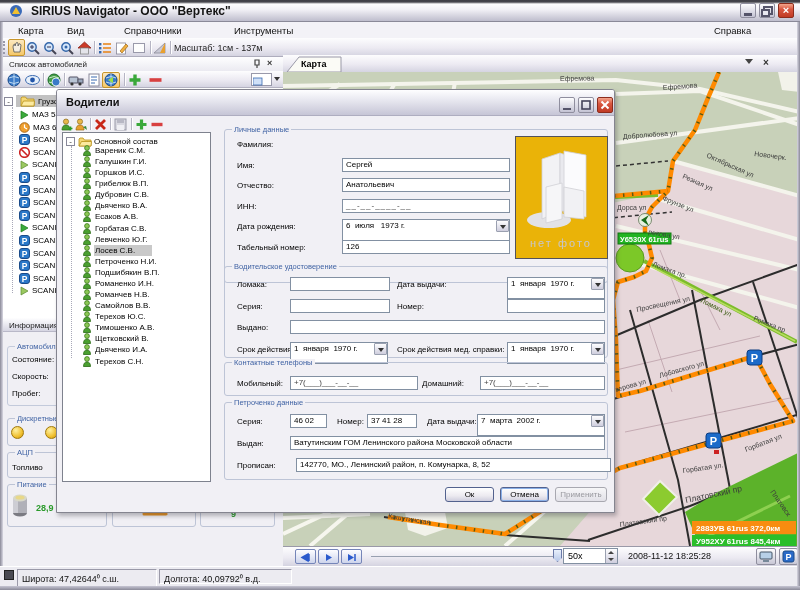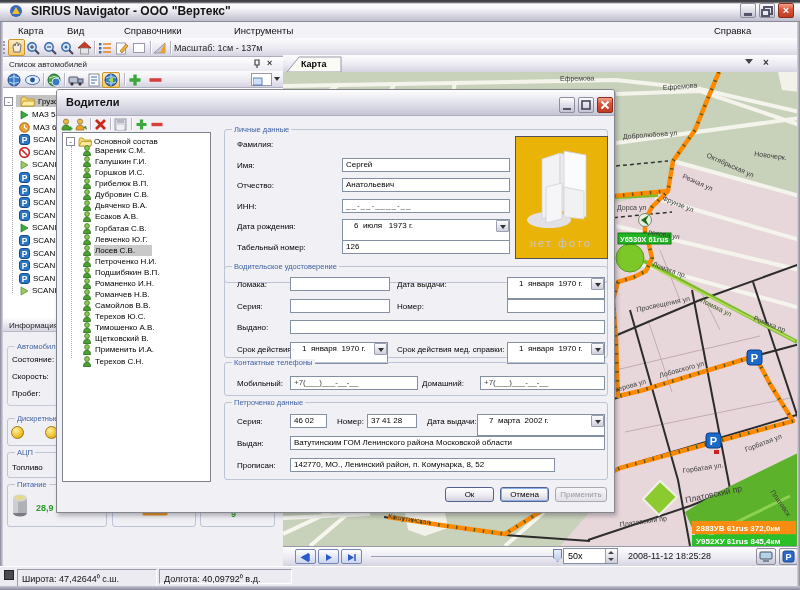--- a/index.html
+++ b/index.html
@@ -4,21 +4,21 @@
 <style>
 *{margin:0;padding:0;box-sizing:border-box}
 html,body{width:800px;height:590px;overflow:hidden}
 body{font-family:"Liberation Sans",sans-serif}
 #s{position:relative;width:800px;height:590px;background:#d2d1dd;overflow:hidden}
 .ab{position:absolute}
 .lb{position:absolute;font-size:8px;line-height:9px;color:#000;white-space:nowrap}
 .inp{position:absolute;background:#fff;border:1px solid #8290a2;font-size:8px;line-height:12px;padding-left:3px;height:14px;white-space:nowrap;overflow:hidden}
 .fs{position:absolute;border:1px solid #bdc4d6;border-radius:3px}
 .fs>b{position:absolute;top:-4px;left:7px;background:#f1f0f5;color:#4063a4;font-size:7.5px;line-height:8px;font-weight:normal;padding:0 2px;white-space:nowrap}
-.dd{position:absolute;background:#fff;border:1px solid #8290a2;height:22px;font-size:8px;line-height:12px;padding-left:11px;white-space:nowrap}
+.dd{position:absolute;background:#fff;border:1px solid #8290a2;height:22px;font-size:8px;line-height:12px;padding-left:3px;white-space:nowrap}
 .db{position:absolute;right:0;top:0;width:13px;height:12px;background:linear-gradient(#fdfdfe,#cfcede);border:1px solid #9aa0b0;border-radius:1px}
 .db i{position:absolute;left:3px;top:4px;border:3px solid transparent;border-top:4px solid #333}
 .ghd{position:absolute;background:linear-gradient(#fefeff,#d6d5e2);border-bottom:1px solid #b9b8c8;font-size:8px;color:#222;padding:3px 0 0 6px}
 .tb{position:absolute;background:linear-gradient(#fdfdfe 0%,#eceaf2 55%,#d5d4e1 100%)}
 .sep{position:absolute;width:1px;background:#b6b5c4;box-shadow:1px 0 0 #fff}
 .btn{position:absolute;width:49px;height:15px;background:linear-gradient(#fff,#eceaf0 60%,#cfcede);border:1px solid #53628e;border-radius:3px;font-size:8px;text-align:center;line-height:13px;color:#000}
 .tr{position:absolute;display:flex;align-items:center;font-size:8px;white-space:nowrap;height:11px;color:#000}
 .tr svg{margin-right:3px;flex:none}
 .wb{position:absolute;width:16px;height:15px;background:linear-gradient(#fdfdfe,#c4c3d4);border:1px solid #8f8e9e;border-radius:2px}
 .vdots{position:absolute;width:1px;border-left:1px dotted #a8a8b8}
@@ -632,21 +632,21 @@
             <circle cx="5" cy="3" r="2.4" fill="#8cc855" stroke="#3a7a1a" stroke-width="0.8"></circle>
             <path d="M1.5 10.5 Q1.5 6 5 6 Q8.5 6 8.5 10.5 Z" fill="#4aa030" stroke="#2a6a14" stroke-width="0.8"></path>
           </svg>
           <span>Щетковский В.</span>
         </div>
   <div class="tr" style="left:19px;top:211px">
           <svg width="10" height="11">
             <circle cx="5" cy="3" r="2.4" fill="#8cc855" stroke="#3a7a1a" stroke-width="0.8"></circle>
             <path d="M1.5 10.5 Q1.5 6 5 6 Q8.5 6 8.5 10.5 Z" fill="#4aa030" stroke="#2a6a14" stroke-width="0.8"></path>
           </svg>
-          <span>Применить И.А.</span>
+          <span>Дьяченко И.А.</span>
         </div>
   <div class="tr" style="left:19px;top:223px">
           <svg width="10" height="11">
             <circle cx="5" cy="3" r="2.4" fill="#8cc855" stroke="#3a7a1a" stroke-width="0.8"></circle>
             <path d="M1.5 10.5 Q1.5 6 5 6 Q8.5 6 8.5 10.5 Z" fill="#4aa030" stroke="#2a6a14" stroke-width="0.8"></path>
           </svg>
           <span>Терехов С.Н.</span>
         </div>
  </div>
 
@@ -719,19 +719,19 @@
       <div class="inp" style="left:233px;top:324px;width:37px">46 02</div>
  <span class="lb" style="left:280px;top:327px">Номер:</span>
       <div class="inp" style="left:310px;top:324px;width:50px">37 41 28</div>
  <span class="lb" style="left:370px;top:327px">Дата выдачи:</span>
       <div class="dd" style="left:420px;top:324px;width:128px">7&nbsp;&nbsp;марта&nbsp;&nbsp;2002 г.<div class="db">
           <i></i>
         </div></div>
  <span class="lb" style="left:180px;top:349px">Выдан:</span>
       <div class="inp" style="left:233px;top:346px;width:315px">Ватутинским ГОМ Ленинского района Московской области</div>
  <span class="lb" style="left:180px;top:371px">Прописан:</span>
-      <div class="inp" style="left:233px;top:368px;width:265px">142770, МО., Ленинский район, п. Комунарка, 8, 52</div>
+      <div class="inp" style="left:239px;top:368px;width:315px">142770, МО., Ленинский район, п. Комунарка, 8, 52</div>
 
  <div class="btn" style="left:388px;top:397px">Ок</div>
  <div class="btn" style="left:443px;top:397px;box-shadow:0 0 0 1px #8ab0e8 inset">Отмена</div>
  <div class="btn" style="left:498px;top:397px;width:52px;border-color:#a8a8b0;color:#9a9aa0;background:linear-gradient(#f6f6f8,#e2e1e8)">Применить</div>
 </div>
 </div>
 
 </body></html>

